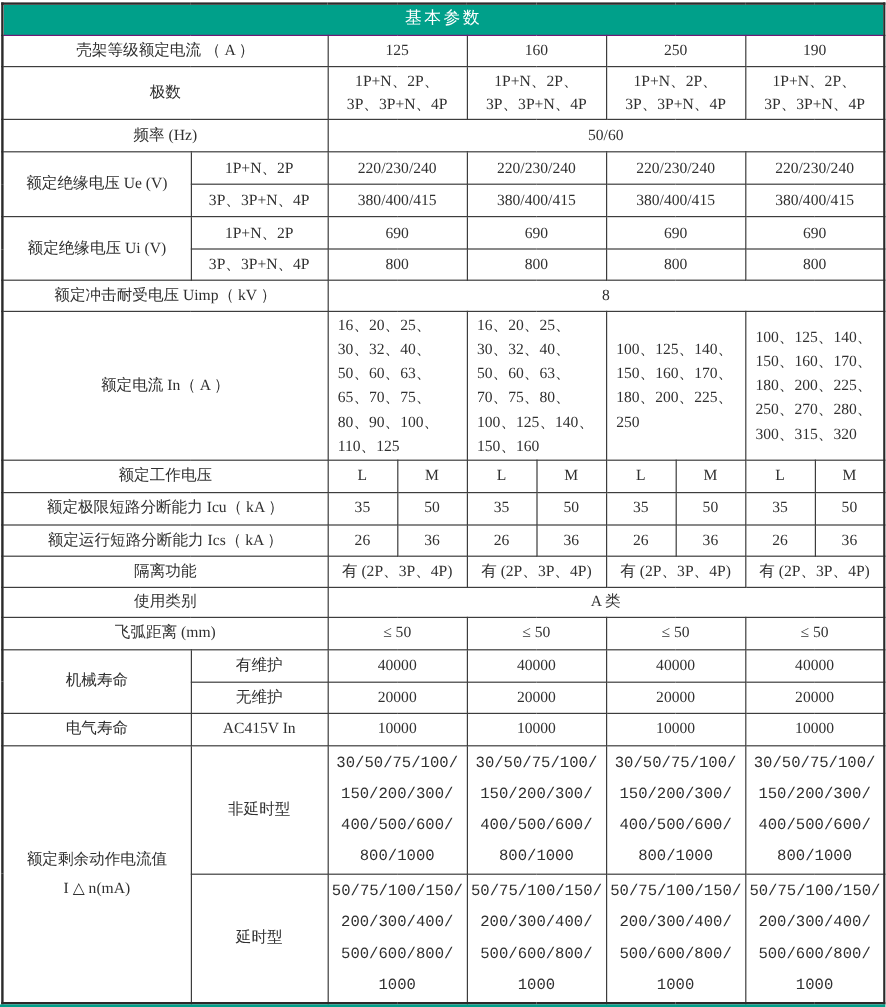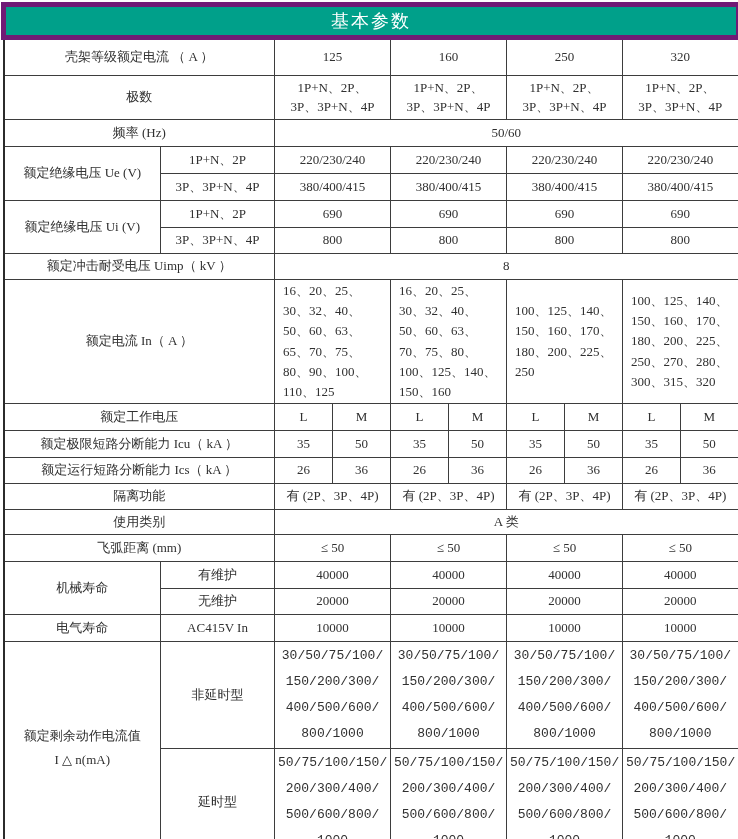--- a/index.html
+++ b/index.html
@@ -18,24 +18,24 @@
     text-align: center;
     vertical-align: middle;
     font-size: 13px;
     padding: 1px 3px;
     line-height: 1.45;
     overflow: hidden;
   }
   tr.grp td { border-top: 1.6px solid #2e2e2e; }
   td.title {
     color: #ffffff;
-    font-size: 18px;
+    font-size: 14px;
     letter-spacing: 2px;
     height: 23px;
-    border: 5px solid #701a75;
+    border: 1px solid #701a75;
     font-family: Liberation Serif, serif;
   }
   td.pre { white-space: pre-line; }
   td.list {
     white-space: pre-line;
     text-align: left;
     padding-left: 8px;
     line-height: 1.55;
   }
   td.residual {
@@ -62,26 +62,26 @@
         <col style="width:58px">
       <col style="width:58px">
         <col style="width:58px">
     </colgroup>
 
     <tbody>
         <tr>
       <td class="title" colspan="10" style="background-color: rgb(0, 160, 138);">基本参数</td>
     </tr>
 
-    <tr class="grp" style="height:38px">
+    <tr class="grp" style="height:26px">
       <td colspan="2">壳架等级额定电流 （ A ）</td>
       <td colspan="2">125</td>
       <td colspan="2">160</td>
       <td colspan="2">250</td>
-      <td colspan="2">320</td>
+      <td colspan="2">190</td>
     </tr>
 
     <tr class="grp" style="height:44px">
       <td colspan="2">极数</td>
       <td colspan="2" class="pre">1P+N、2P、
 3P、3P+N、4P</td>
       <td colspan="2" class="pre">1P+N、2P、
 3P、3P+N、4P</td>
       <td colspan="2" class="pre">1P+N、2P、
 3P、3P+N、4P</td>

